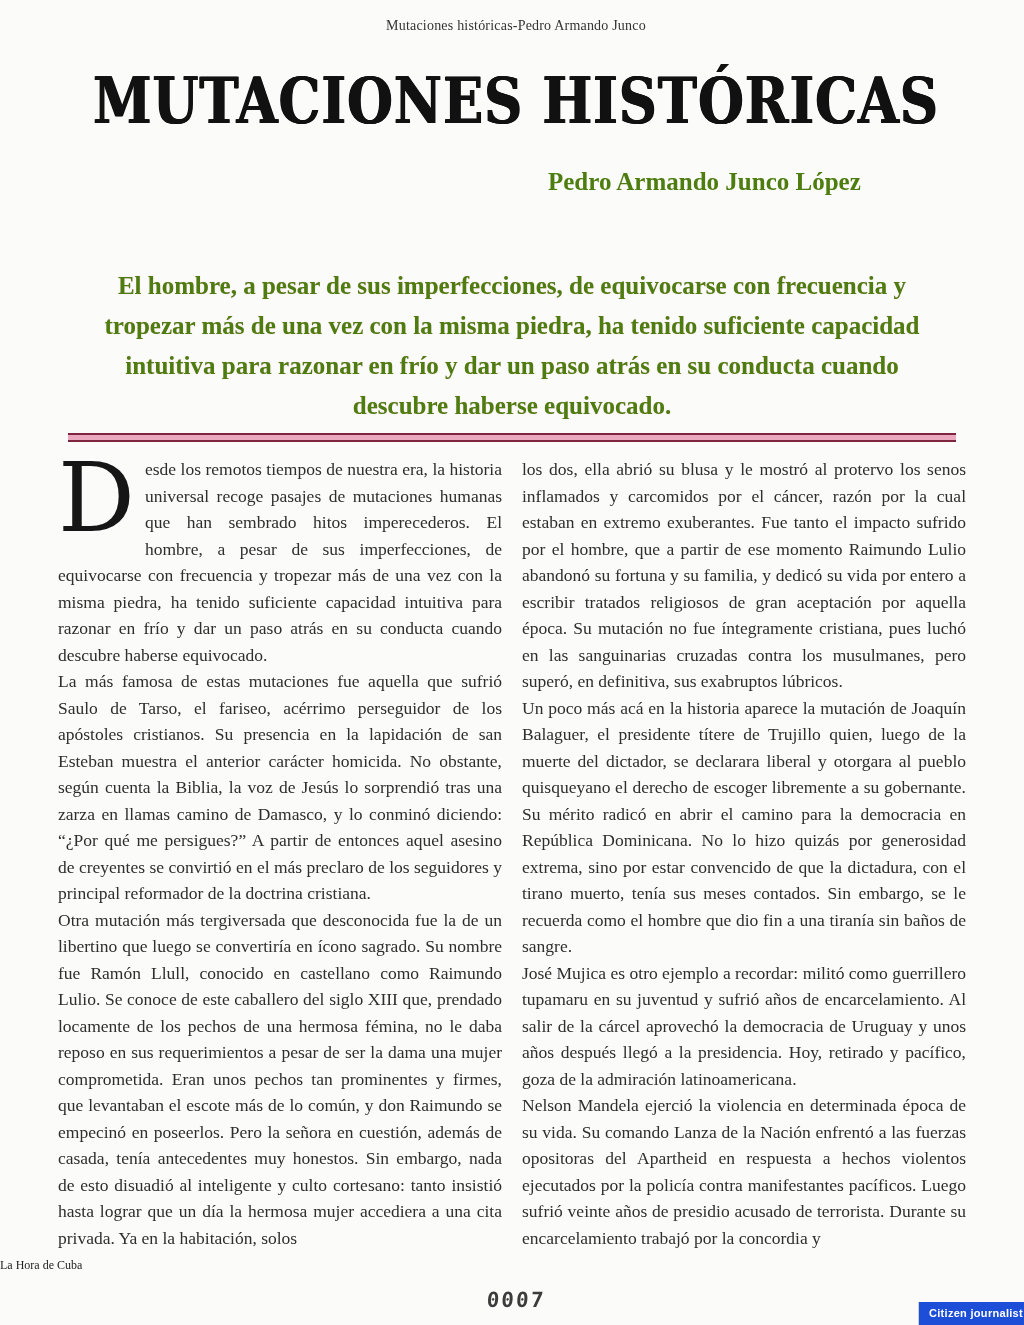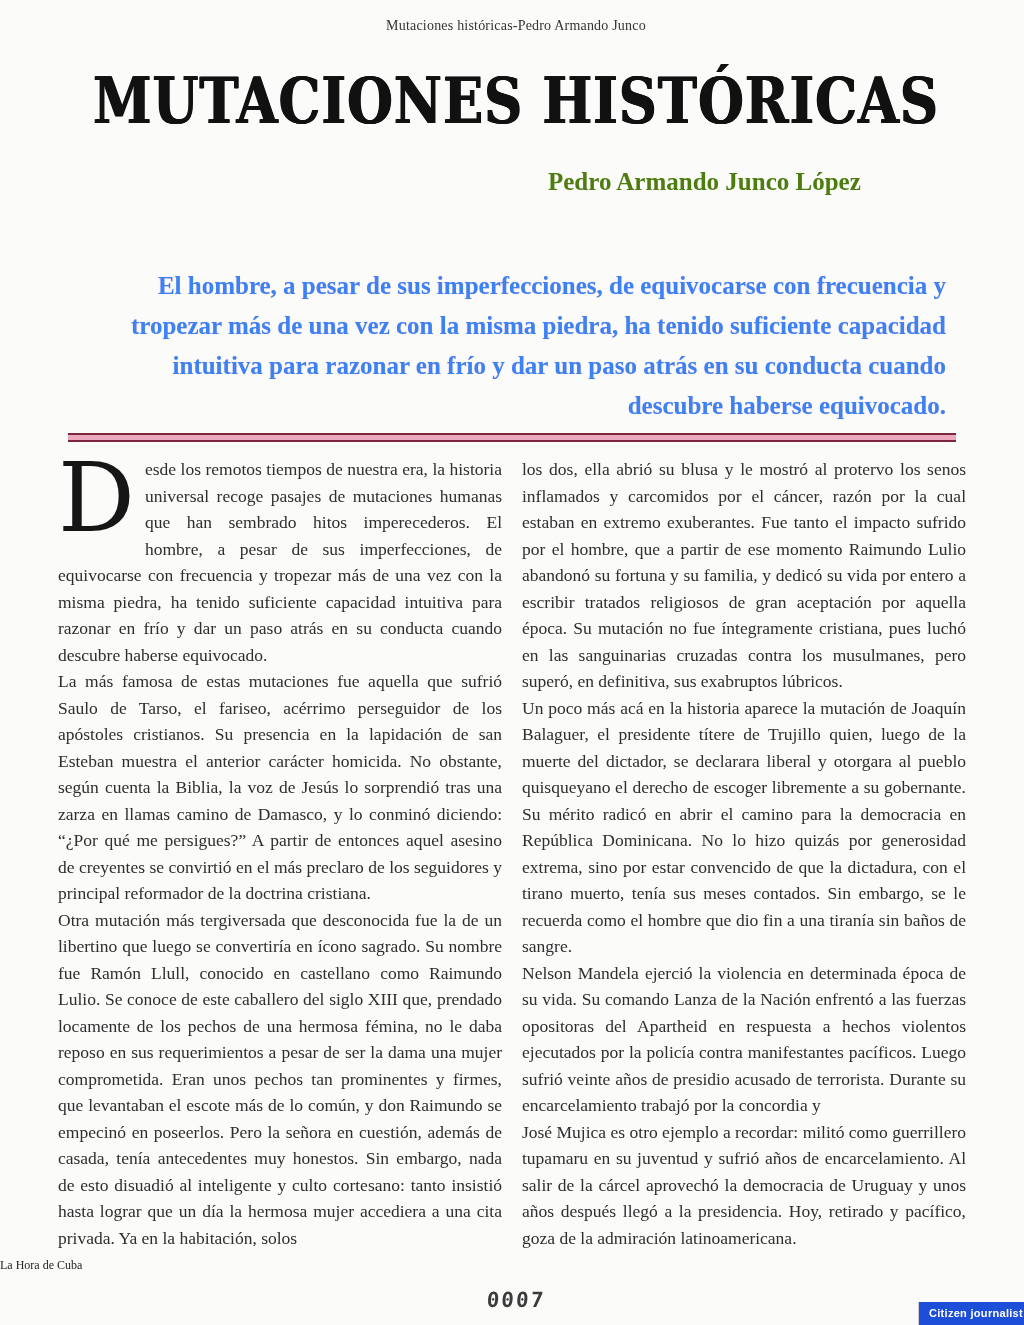--- a/index.html
+++ b/index.html
@@ -19,22 +19,22 @@
     transform:scale(.88,1.05);transform-origin:50% 50%;
     letter-spacing:1px;white-space:nowrap;
     text-shadow:.6px 0 #111, -.6px 0 #111;
   }
   .byline{
     position:absolute;top:160px;left:548px;
     font-size:25px;font-weight:bold;color:#4d7c0f;line-height:44px;
   }
   .lead{
     position:absolute;top:266px;left:78px;width:868px;
-    text-align:right;font-size:25px;font-weight:bold;
-    line-height:40px;color:#3b82f6;
+    text-align:center;font-size:25px;font-weight:bold;
+    line-height:40px;color:#4d7c0f;
     text-shadow:0 0 1px rgba(233,148,172,.55);
   }
   .double-rule{
     position:absolute;top:433px;left:68px;width:888px;height:5px;
     background:#eba9bf;border-top:2px solid #7e2640;border-bottom:2px solid #7e2640;
   }
   .columns{
     position:absolute;top:456px;left:58px;width:908px;
     display:flex;gap:20px;
   }
@@ -87,22 +87,22 @@
 
   <div class="columns">
     <div class="col">
       <p><span class="dropcap">D</span><span>esde los remotos tiempos de nuestra era, la historia universal recoge pasajes de mutaciones humanas que han sembrado hitos imperecederos. El hombre, a pesar de sus imperfecciones, de equivocarse con frecuencia y tropezar más de una vez con la misma piedra, ha tenido suficiente capacidad intuitiva para razonar en frío y dar un paso atrás en su conducta cuando descubre haberse equivocado.</span></p>
       <p>La más famosa de estas mutaciones fue aquella que sufrió Saulo de Tarso, el fariseo, acérrimo perseguidor de los apóstoles cristianos. Su presencia en la lapidación de san Esteban muestra el anterior carácter homicida. No obstante, según cuenta la Biblia, la voz de Jesús lo sorprendió tras una zarza en llamas camino de Damasco, y lo conminó diciendo: “¿Por qué me persigues?” A partir de entonces aquel asesino de creyentes se convirtió en el más preclaro de los seguidores y principal reformador de la doctrina cristiana.</p>
       <p>Otra mutación más tergiversada que desconocida fue la de un libertino que luego se convertiría en ícono sagrado. Su nombre fue Ramón Llull, conocido en castellano como Raimundo Lulio. Se conoce de este caballero del siglo XIII que, prendado locamente de los pechos de una hermosa fémina, no le daba reposo en sus requerimientos a pesar de ser la dama una mujer comprometida. Eran unos pechos tan prominentes y firmes, que levantaban el escote más de lo común, y don Raimundo se empecinó en poseerlos. Pero la señora en cuestión, además de casada, tenía antecedentes muy honestos. Sin embargo, nada de esto disuadió al inteligente y culto cortesano: tanto insistió hasta lograr que un día la hermosa mujer accediera a una cita privada. Ya en la habitación, solos</p>
     </div>
     <div class="col">
       <p>los dos, ella abrió su blusa y le mostró al protervo los senos inflamados y carcomidos por el cáncer, razón por la cual estaban en extremo exuberantes. Fue tanto el impacto sufrido por el hombre, que a partir de ese momento Raimundo Lulio abandonó su fortuna y su familia, y dedicó su vida por entero a escribir tratados religiosos de gran aceptación por aquella época. Su mutación no fue íntegramente cristiana, pues luchó en las sanguinarias cruzadas contra los musulmanes, pero superó, en definitiva, sus exabruptos lúbricos.</p>
       <p>Un poco más acá en la historia aparece la mutación de Joaquín Balaguer, el presidente títere de Trujillo quien, luego de la muerte del dictador, se declarara liberal y otorgara al pueblo quisqueyano el derecho de escoger libremente a su gobernante. Su mérito radicó en abrir el camino para la democracia en República Dominicana. No lo hizo quizás por generosidad extrema, sino por estar convencido de que la dictadura, con el tirano muerto, tenía sus meses contados. Sin embargo, se le recuerda como el hombre que dio fin a una tiranía sin baños de sangre.</p>
+      <p>José Mujica es otro ejemplo a recordar: militó como guerrillero tupamaru en su juventud y sufrió años de encarcelamiento. Al salir de la cárcel aprovechó la democracia de Uruguay y unos años después llegó a la presidencia. Hoy, retirado y pacífico, goza de la admiración latinoamericana.</p>
       <p>Nelson Mandela ejerció la violencia en determinada época de su vida. Su comando Lanza de la Nación enfrentó a las fuerzas opositoras del Apartheid en respuesta a hechos violentos ejecutados por la policía contra manifestantes pacíficos. Luego sufrió veinte años de presidio acusado de terrorista. Durante su encarcelamiento trabajó por la concordia y</p>
-      <p>José Mujica es otro ejemplo a recordar: militó como guerrillero tupamaru en su juventud y sufrió años de encarcelamiento. Al salir de la cárcel aprovechó la democracia de Uruguay y unos años después llegó a la presidencia. Hoy, retirado y pacífico, goza de la admiración latinoamericana.</p>
     </div>
   </div>
 
   <div class="footer-pub">La Hora de Cuba</div>
 
   <div class="page-number">0007</div>
 
   <div class="badge">Citizen journalist</div>
 
 </div>

